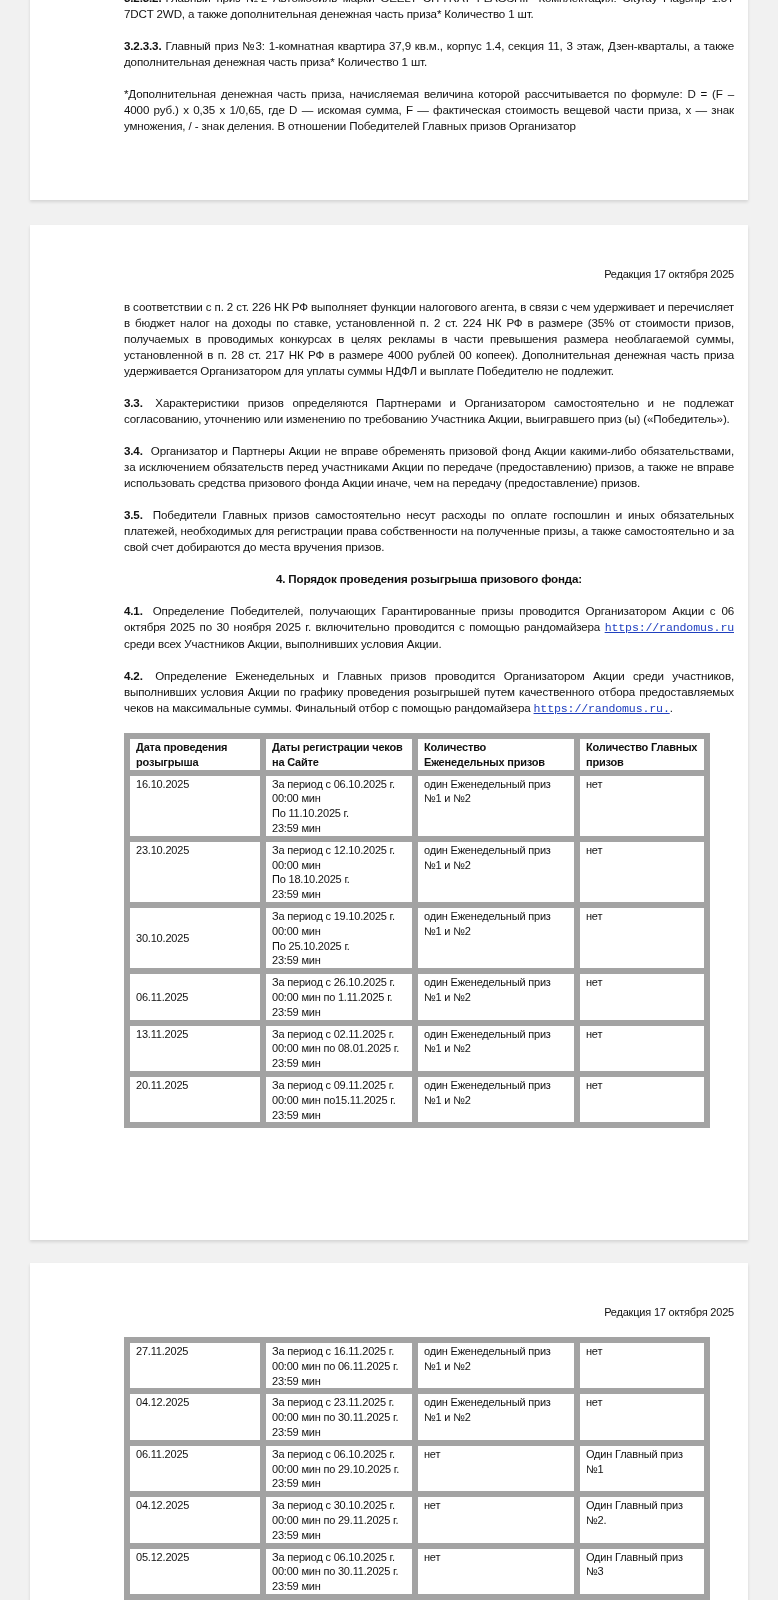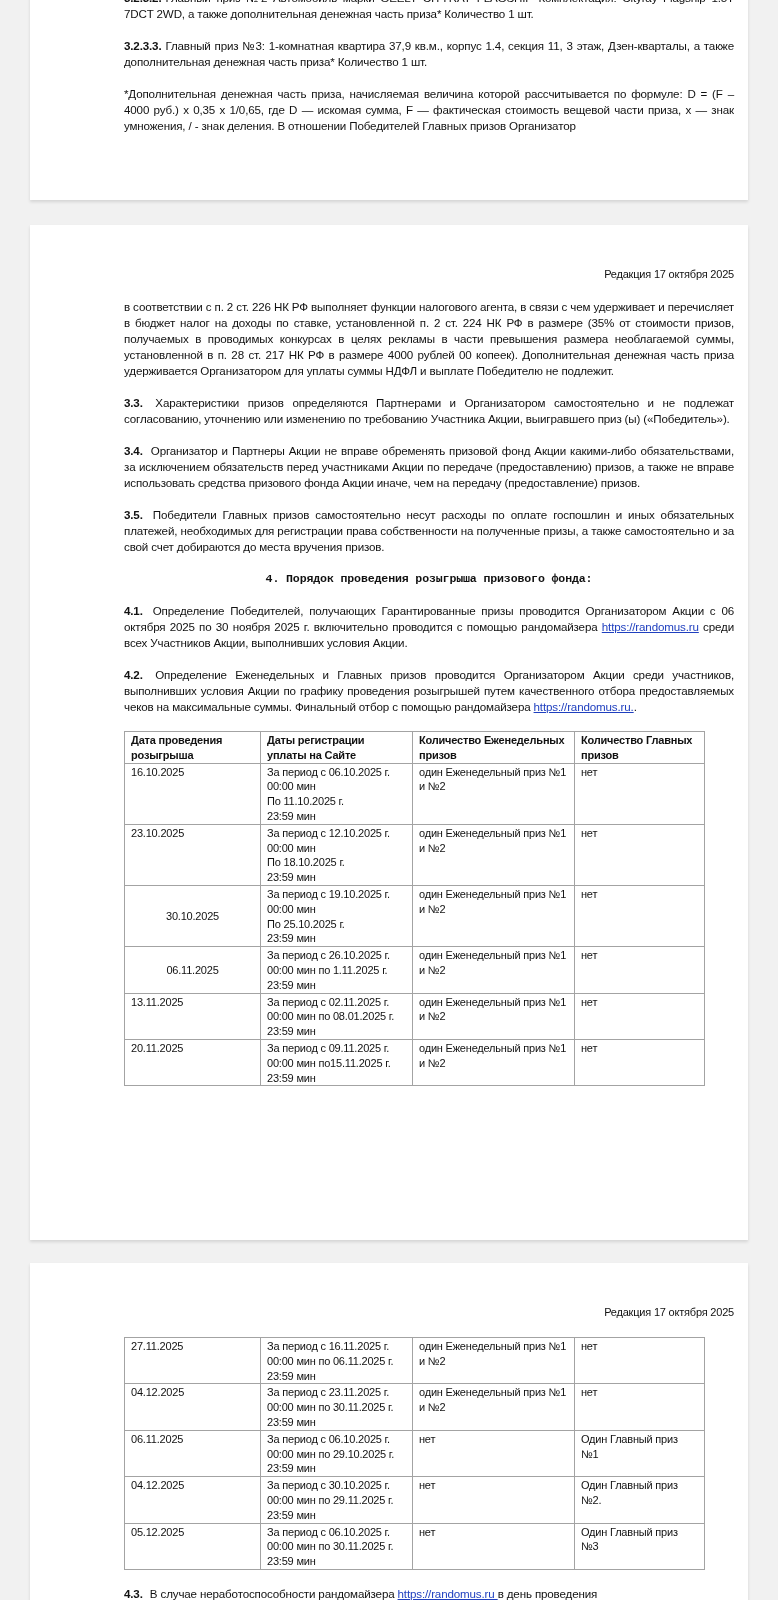--- a/index.html
+++ b/index.html
@@ -40,42 +40,42 @@
   .header-line {
     font-size: 11px;
     letter-spacing: -0.2px;
     margin-bottom: 17px;
     text-align: right;
   }
   .section-title {
     text-align: center;
     font-weight: bold;
     margin: 0 0 16px 0;
-    font-family: Liberation Mono, monospace;
   }
   a.link {
     color: #1f3fbf;
     text-decoration: underline;
+    font-family: Liberation Mono, monospace;
   }
   table.schedule {
     border-collapse: collapse;
     width: 580px;
     font-size: 11px;
     line-height: 14.8px;
     letter-spacing: -0.2px;
     table-layout: fixed;
   }
   table.schedule th, table.schedule td {
-    border: 1px solid #a3a3a3;
+    border: 6px solid #a3a3a3;
     padding: 1px 6px 0 6px;
     vertical-align: top;
     text-align: left;
   }
   table.schedule th { font-weight: bold; }
-  table.schedule td.mid { vertical-align: middle; text-align: center; }
+  table.schedule td.mid { vertical-align: middle; }
   col.c1 { width: 136px; }
   col.c2 { width: 152px; }
   col.c3 { width: 162px; }
   col.c4 { width: 130px; }
   .cell-line { display: block; }
 </style>
 </head>
 <body>
 
 <div class="page" id="page1">
@@ -120,21 +120,21 @@
     <table class="schedule">
       <colgroup>
           <col class="c1">
           <col class="c2">
           <col class="c3">
           <col class="c4">
         </colgroup>
       <thead>
         <tr>
           <th>Дата проведения розыгрыша</th>
-          <th>Даты регистрации уплаты на Сайте</th>
+          <th>Даты регистрации чеков на Сайте</th>
           <th>Количество Еженедельных призов</th>
           <th>Количество Главных призов</th>
         </tr>
       </thead>
       <tbody>
         <tr>
           <td>16.10.2025</td>
           <td>
             <span class="cell-line">За период с 06.10.2025 г.</span>
             <span class="cell-line">00:00 мин</span>

